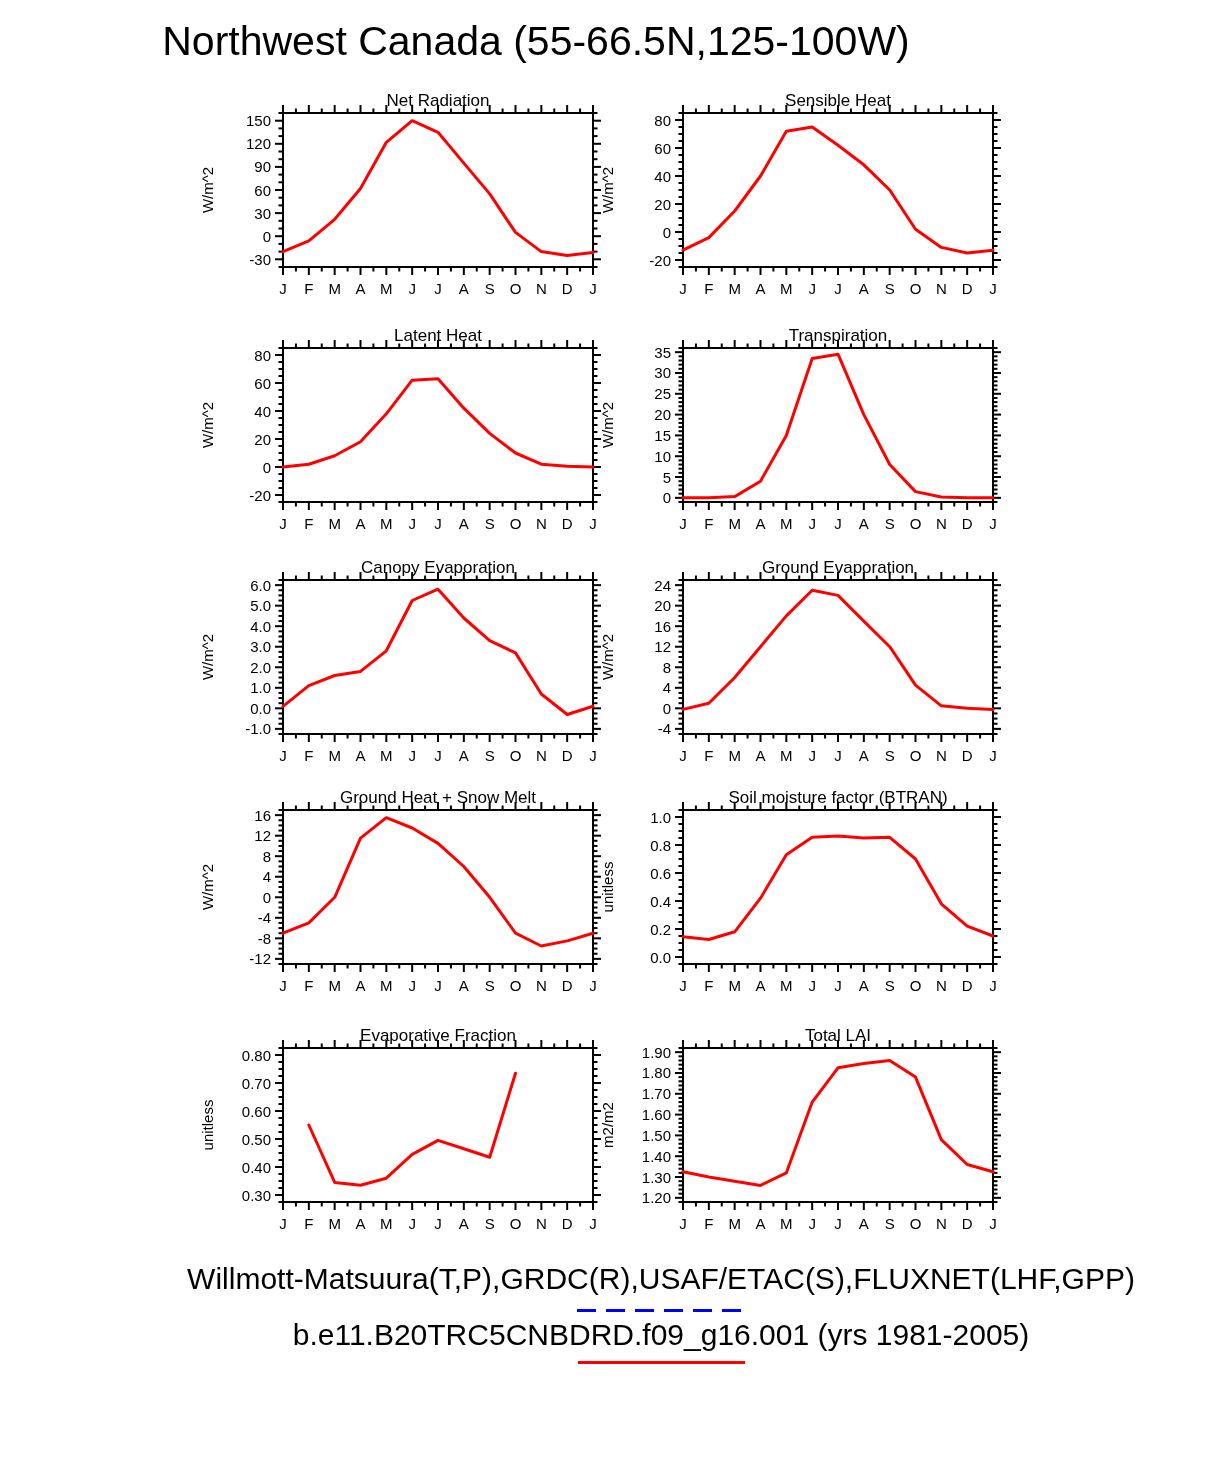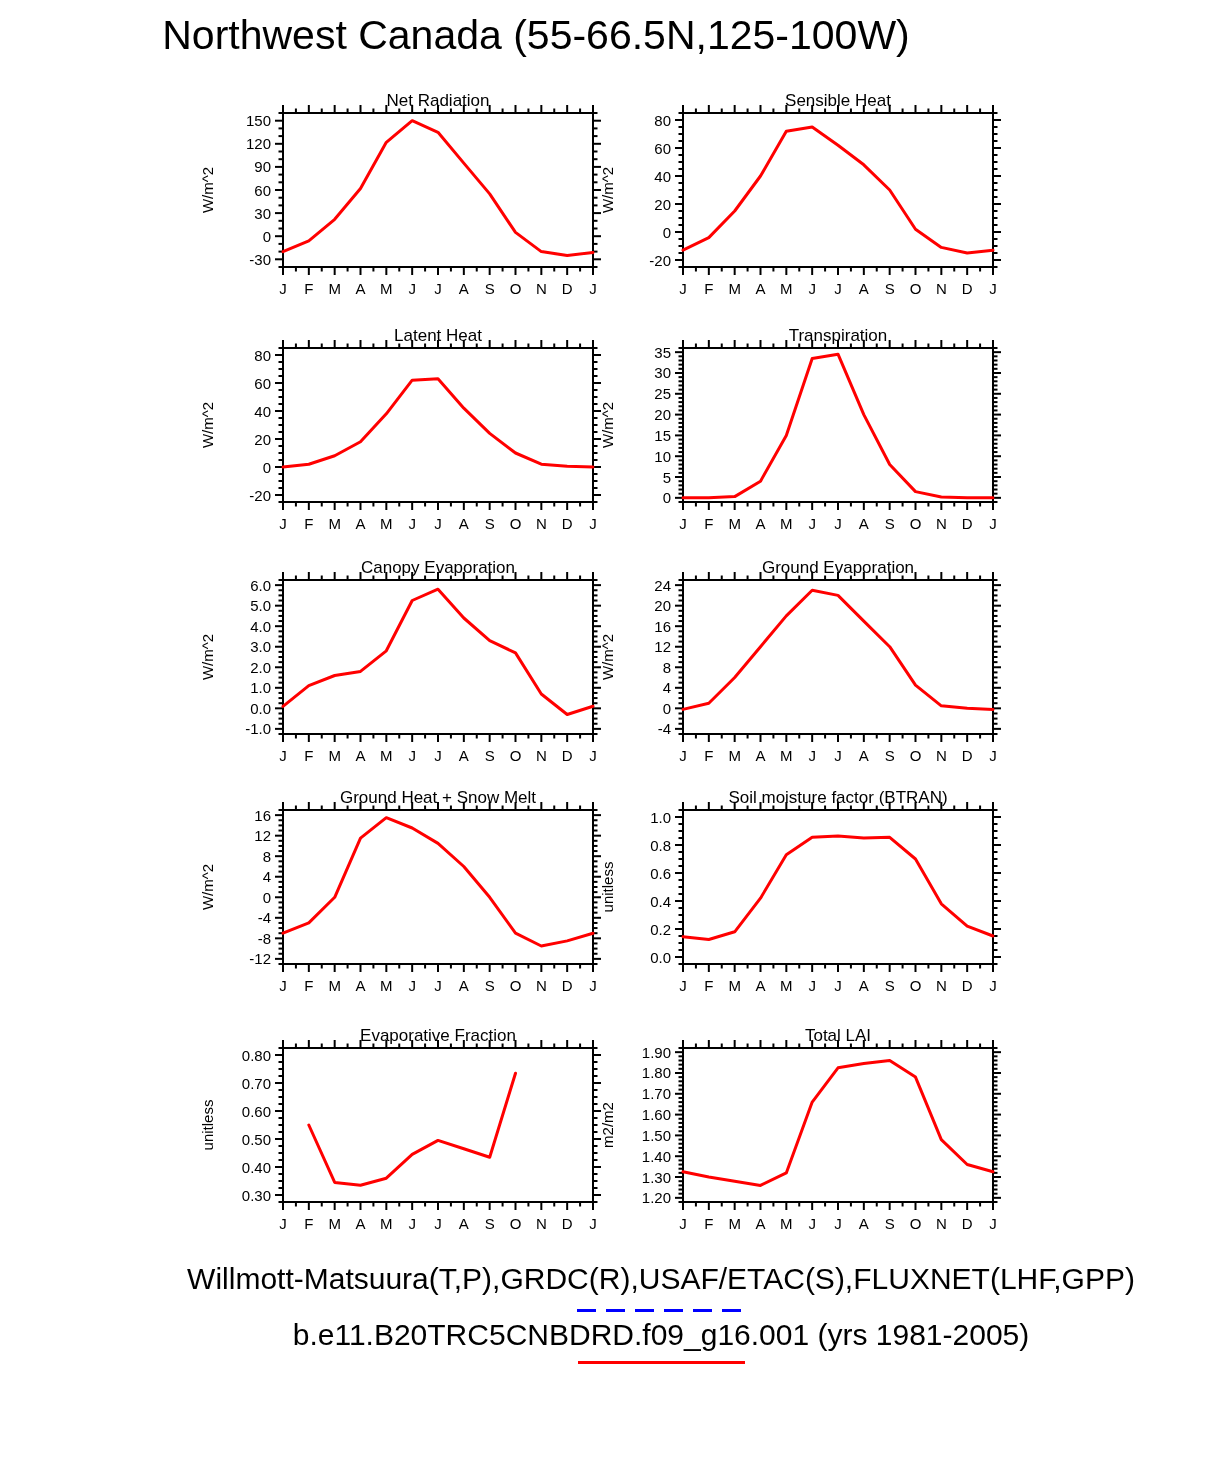--- a/index.html
+++ b/index.html
@@ -1,18 +1,18 @@
 <!DOCTYPE html>
 <html><head>
 <meta charset="utf-8">
 <style>
   html,body{margin:0;padding:0;}
   body{width:1224px;height:1472px;background:#ffffff;position:relative;
        font-family:"Liberation Sans",sans-serif;color:#000;}
-  .page-title{position:absolute;top:12px;left:0;width:1072px;text-align:center;
+  .page-title{position:absolute;top:18px;left:0;width:1072px;text-align:center;
               font-size:41px;letter-spacing:0px;}
   svg.chart{position:absolute;overflow:visible;}
   .footer-line{position:absolute;left:49px;width:1224px;text-align:center;font-size:30px;}
   #footer-obs{top:1262px;}
   #footer-model{top:1318px;}
   .obs-marker{position:absolute;left:577px;top:1309px;width:169px;height:3px;}
   .model-marker{position:absolute;left:578px;top:1361px;width:167px;height:3px;}
 </style>
 </head>
 <body>

